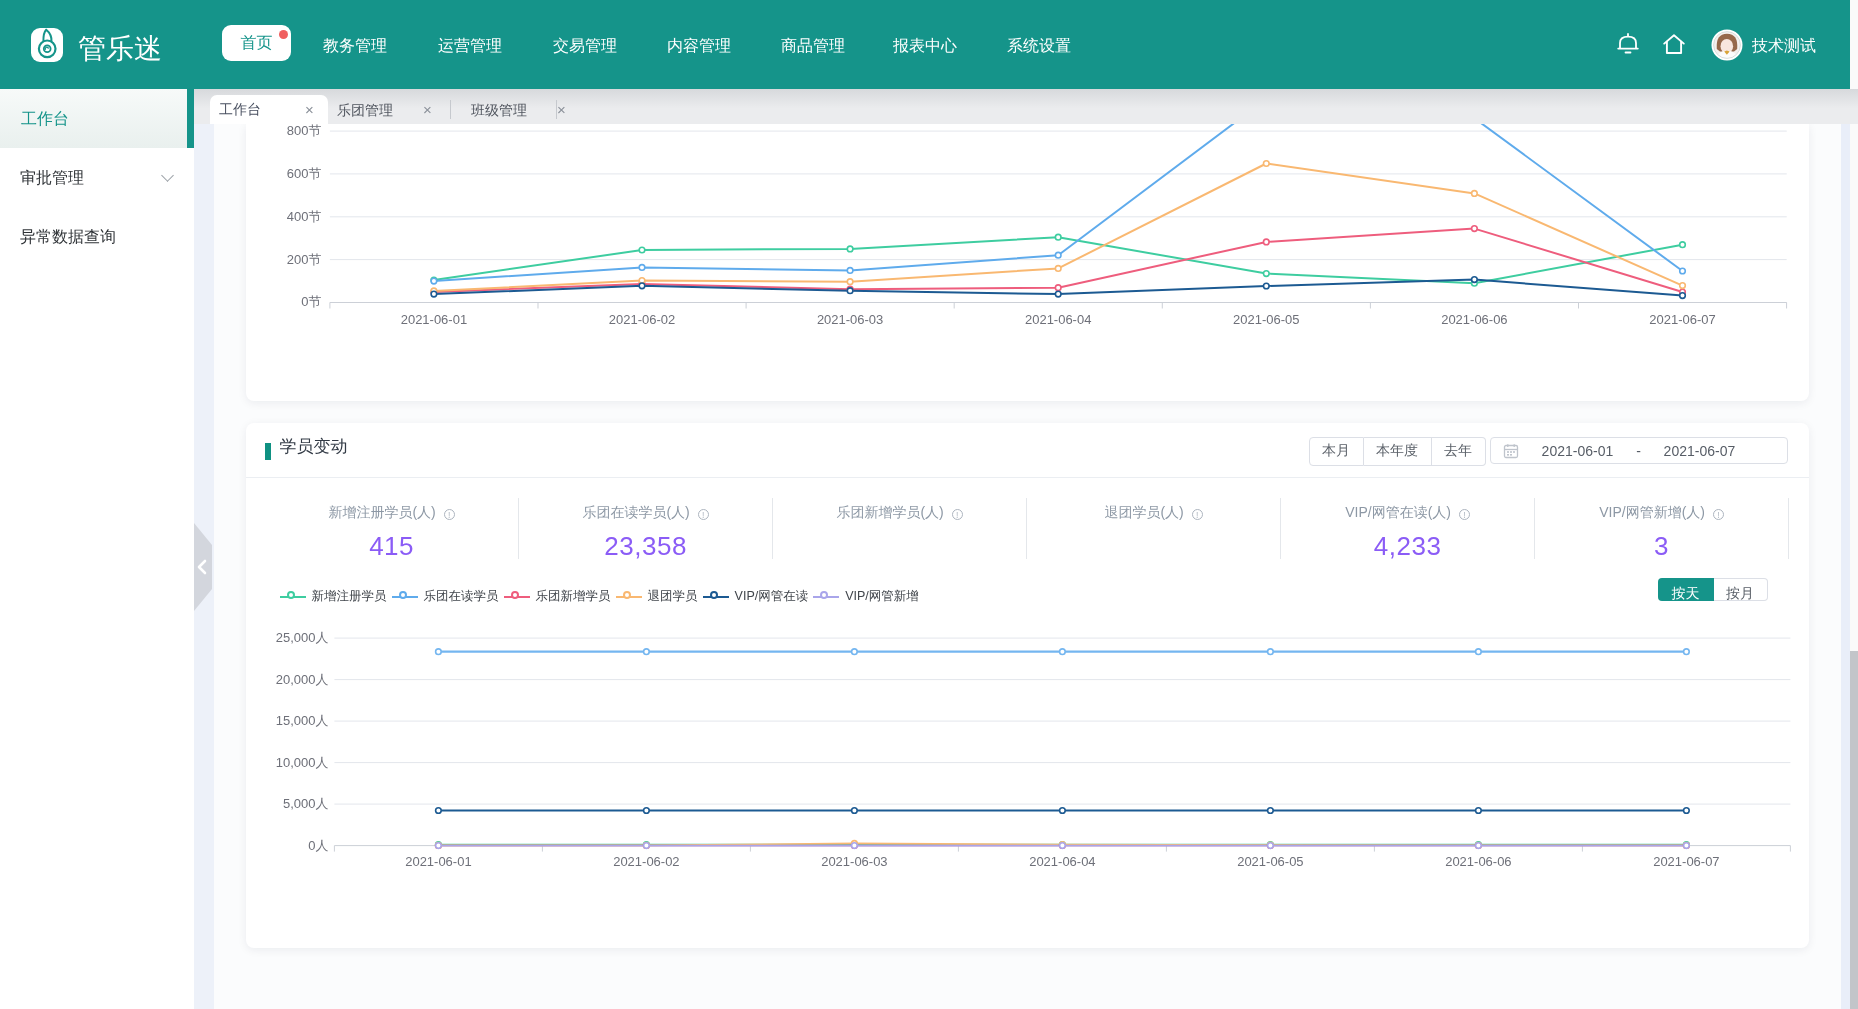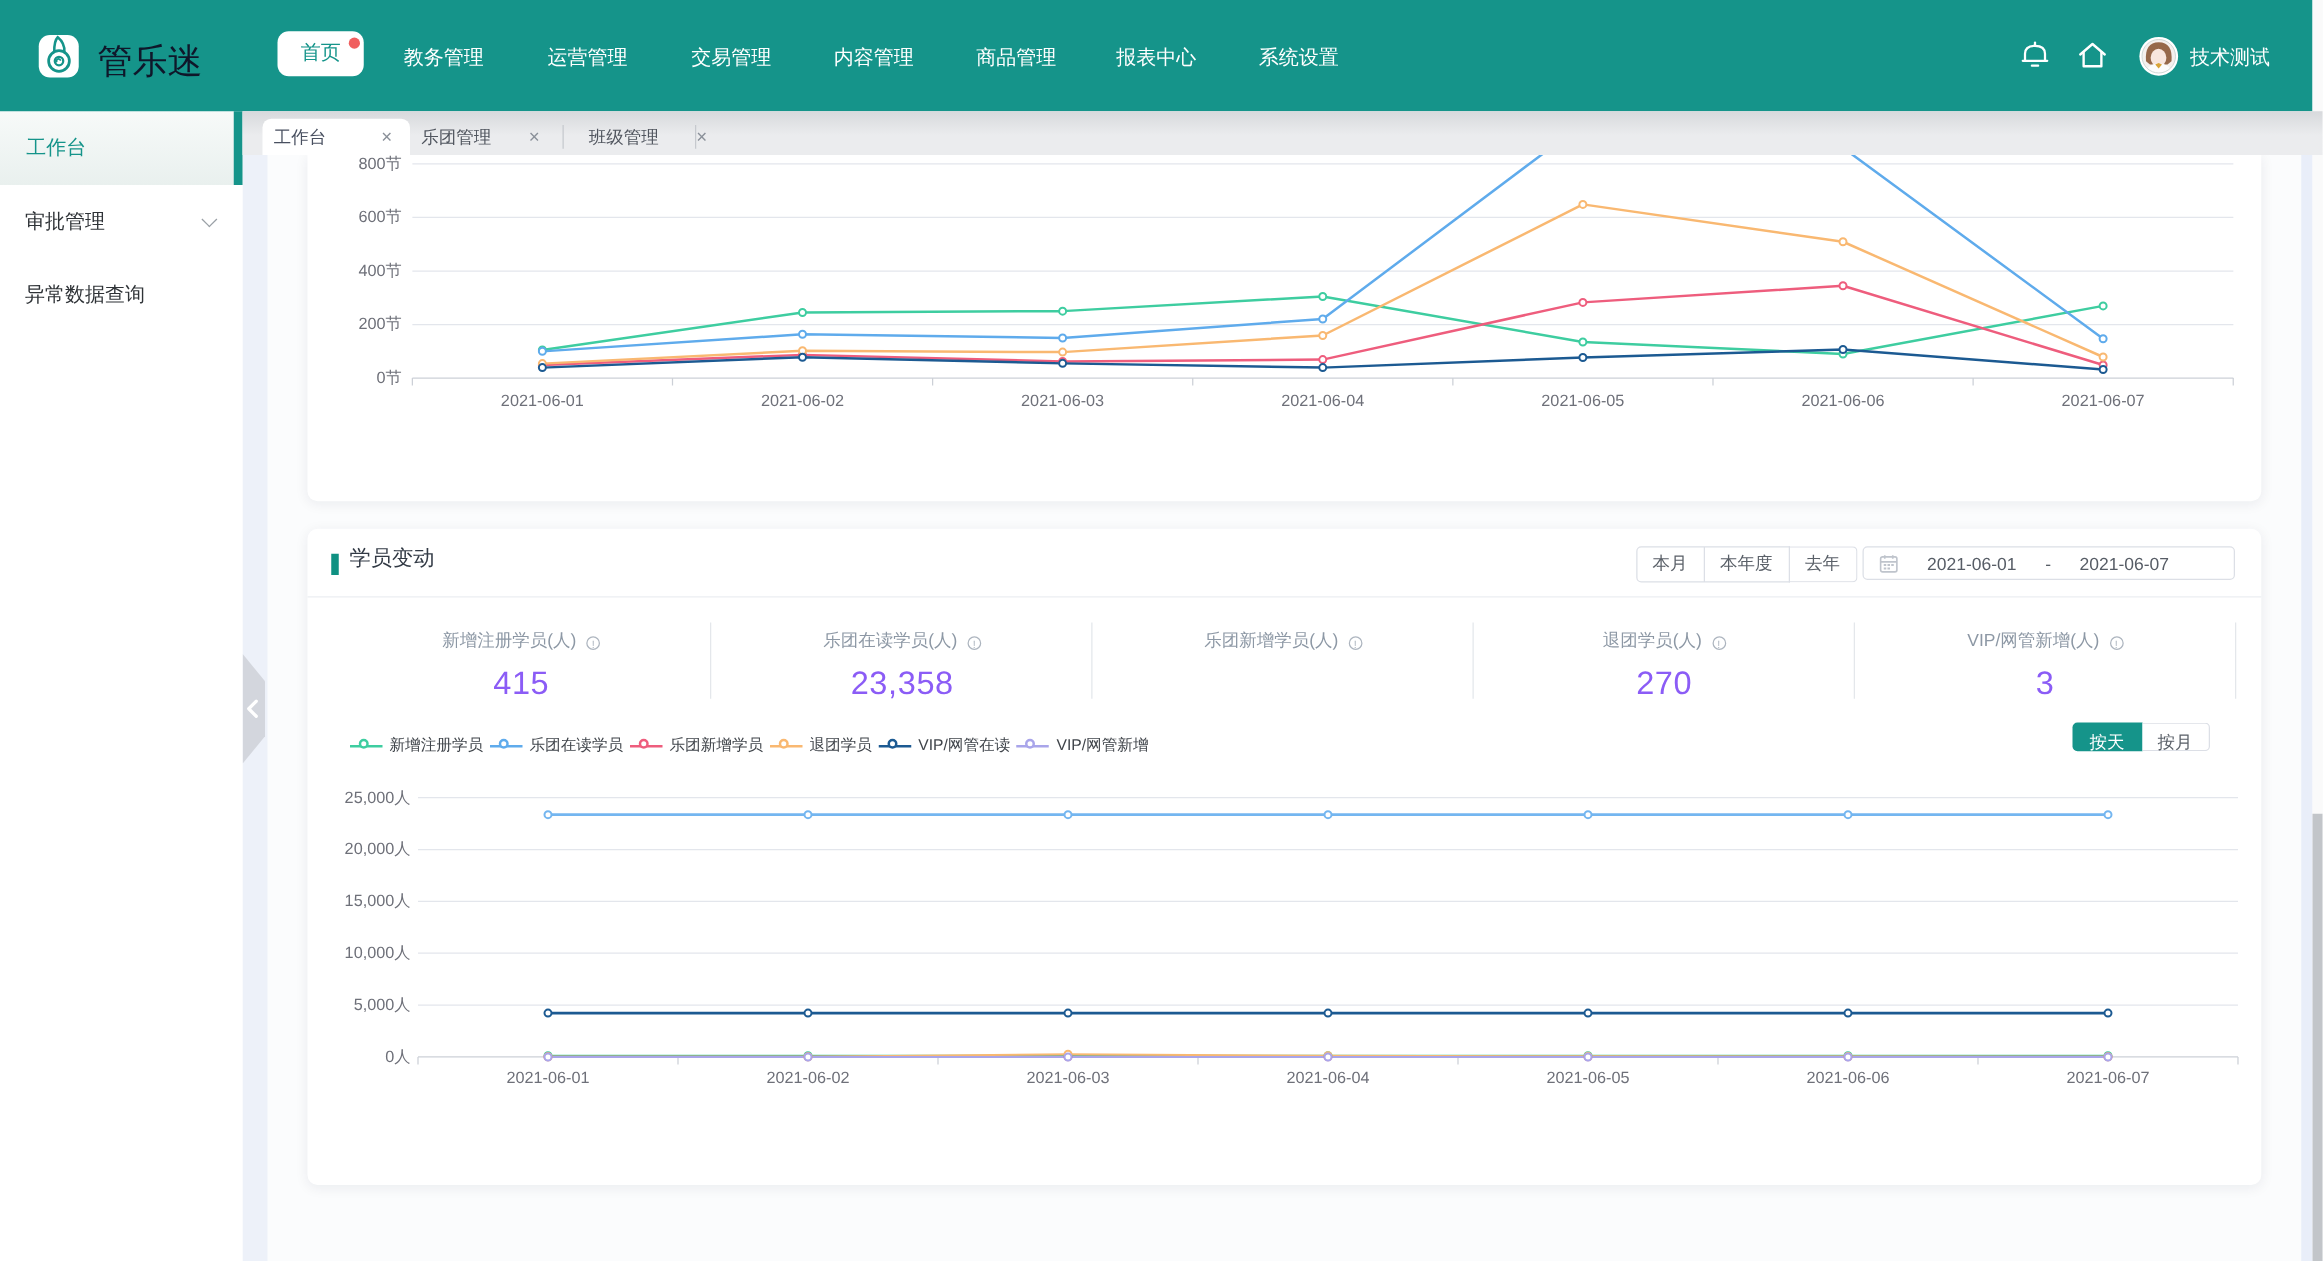--- a/index.html
+++ b/index.html
@@ -1,18 +1,18 @@
 <!DOCTYPE html>
 <html><head><meta charset="utf-8">
 <style>
 *{margin:0;padding:0;box-sizing:border-box}
 html,body{width:1858px;height:1009px;overflow:hidden;font-family:"Liberation Sans",sans-serif;background:#fbfcfd}
 .header{position:absolute;left:0;top:0;width:1850px;height:89px;background:#15948a}
 .logo{position:absolute;left:31px;top:28px;width:32px;height:34px;background:#fff;border-radius:9px}
-.brand{position:absolute;left:78px;top:30px;color:#0f172a;font-size:28px}
+.brand{position:absolute;left:78px;top:30px;color:#ffffff;font-size:28px}
 .navpill{position:absolute;left:222px;top:25px;width:69px;height:36px;background:#fff;border-radius:9px;color:#15948a;font-size:16px;text-align:center;line-height:36px}
 .reddot{position:absolute;left:279px;top:30px;width:9px;height:9px;border-radius:50%;background:#f05f5f}
 .navitem{position:absolute;top:36px;color:#fff;font-size:16px;white-space:nowrap;transform:translateX(-50%)}
 .uname{position:absolute;left:1752px;top:36px;color:#fff;font-size:16px}
 .sbar{position:absolute;left:1850px;top:0;width:8px;height:1009px;background:#fafafa;z-index:1}
 .sthumb{position:absolute;left:0;top:651px;width:8px;height:358px;background:#c2c5c9}
 .sidebar{position:absolute;left:0;top:89px;width:194px;height:920px;background:#fff}
 .sactive{position:absolute;left:0;top:0;width:194px;height:59px;background:linear-gradient(180deg,#f7faf9,#e9f0ee);color:#15948a;font-size:16px;line-height:59px;padding-left:21px}
 .sbaractive{position:absolute;left:187px;top:0;width:7px;height:59px;background:#15948a}
 .sitem{position:absolute;left:0;width:194px;height:59px;color:#2f3337;font-size:16px;line-height:59px;padding-left:20px}
@@ -175,21 +175,24 @@
       </div>
       <div class="stat">
         <div class="slabel">乐团在读学员(人)<span class="icirc">!</span></div>
         <div class="sval">23,358</div>
       </div>
       <div class="stat">
         <div class="slabel">乐团新增学员(人)<span class="icirc">!</span></div>
       </div>
       <div class="stat">
         <div class="slabel">退团学员(人)<span class="icirc">!</span></div>
-        <div class="sval">270</div>
+      </div>
+      <div class="stat">
+        <div class="slabel">VIP/网管在读(人)<span class="icirc">!</span></div>
+        <div class="sval">4,233</div>
       </div>
       <div class="stat">
         <div class="slabel">VIP/网管新增(人)<span class="icirc">!</span></div>
         <div class="sval">3</div>
       </div>
     </div>
   <div class="legend">
       <div class="litem"><span class="lmark">
           <span class="lline" style="background:#3ecda0"></span>
           <span class="lcirc" style="border-color:#3ecda0"></span>

